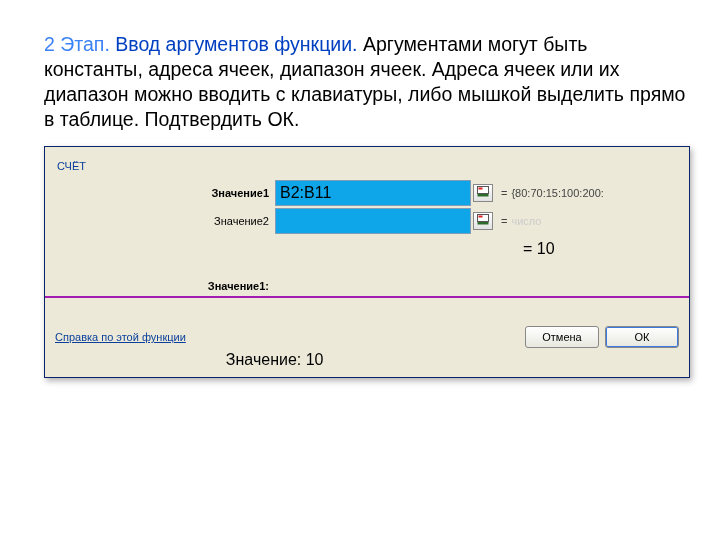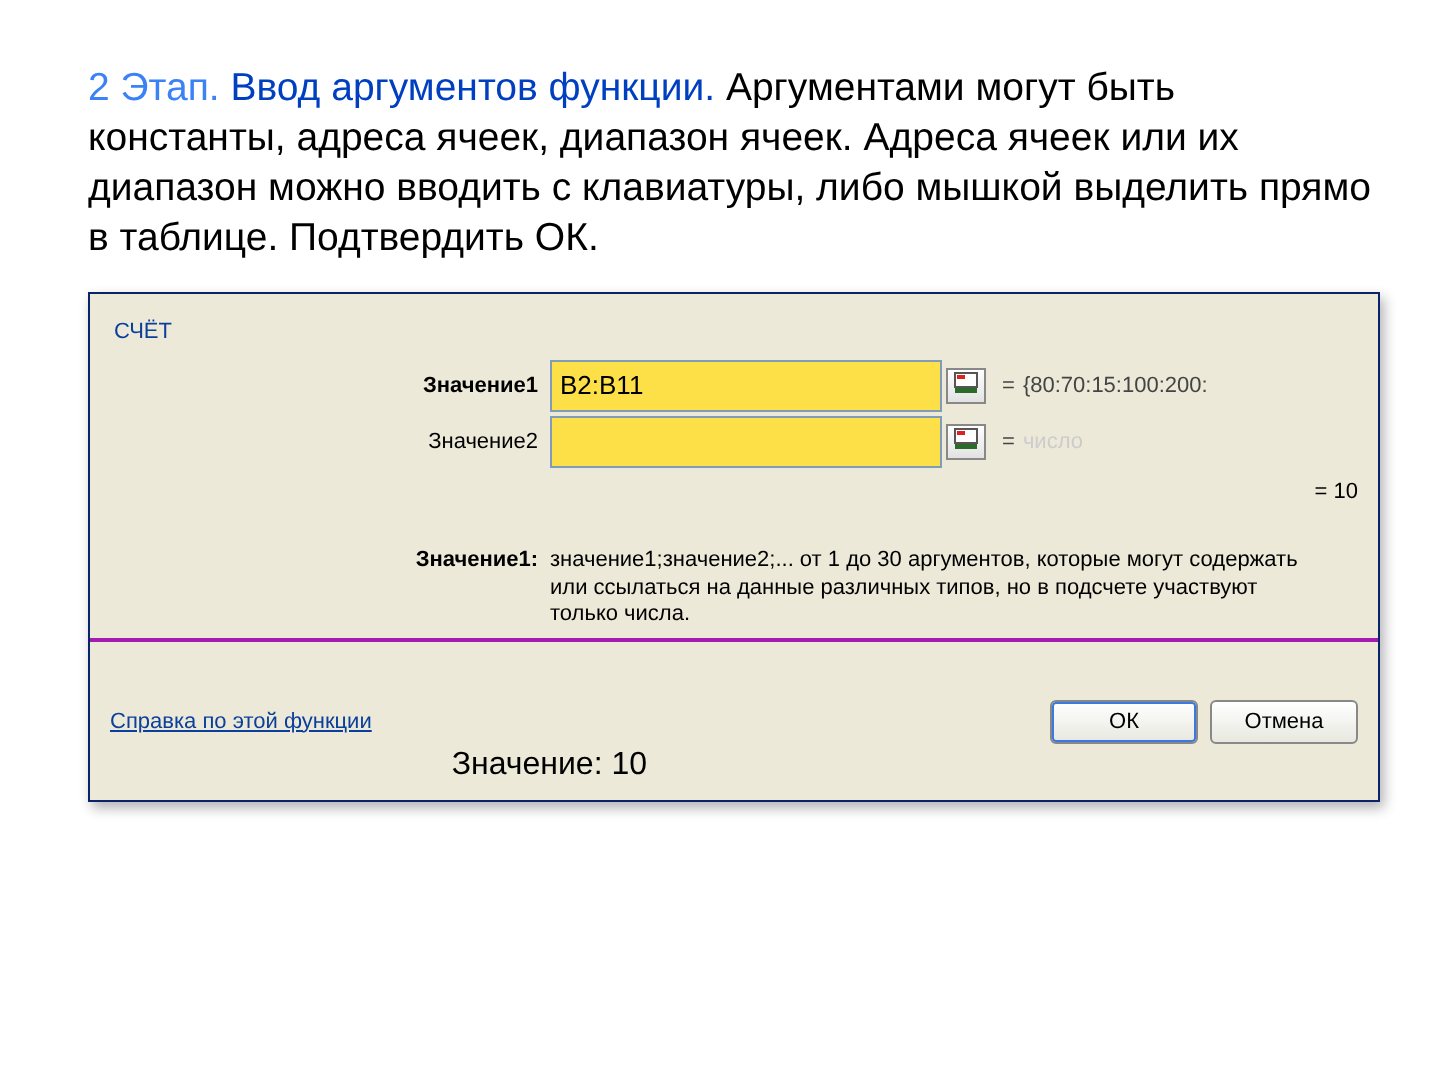--- a/index.html
+++ b/index.html
@@ -79,22 +79,22 @@
   }
   .arg-label.bold { font-weight: bold; }
   .arg-input-wrap {
     display: flex;
     align-items: center;
   }
   .arg-input {
     width: 196px;
     height: 26px;
     border: 1px solid #7f9db9;
-    background: #fde047;
-    font-size: 13px;
+    background: #0ea5e9;
+    font-size: 16px;
     padding: 0 4px;
     font-family: Tahoma, Arial, sans-serif;
   }
   .ref-btn {
     width: 20px;
     height: 18px;
     border: 1px solid #888;
     background: linear-gradient(to bottom,#fff,#e2e2e2);
     margin-left: 2px;
     display: flex;
@@ -105,23 +105,23 @@
   .arg-preview {
     margin-left: 8px;
     font-size: 11px;
     color: #444;
     display: flex;
     align-items: center;
     gap: 4px;
   }
   .arg-preview .ghost { color: #ccc; text-align: center; }
   .result-row {
-    text-align: right;
+    text-align: left;
     padding: 4px 0 0 468px;
-    font-size: 11px;
+    font-size: 16px;
   }
   .desc {
     margin-top: 10px;
     font-size: 11px;
   }
   .param-desc {
     margin-top: 22px;
     display: flex;
   }
   .param-desc-label {
@@ -225,27 +225,26 @@
         </div>
       </div>
 
       <div class="result-row">
         <span>=</span> <span>10</span>
       </div>
 
 
       <div class="param-desc">
         <div class="param-desc-label">Значение1:</div>
-        <div class="param-desc-text">значение1;значение2;... от 1 до 30 аргументов, которые могут содержать или ссылаться на данные различных типов, но в подсчете участвуют только числа.</div>
       </div>
     </div>
 
     <div class="dialog-footer">
       <span class="help-link">Справка по этой функции</span>
       <span class="footer-mid">
         <span>Значение:</span> <span>10</span>
       </span>
       <div class="footer-spacer"></div>
+      <button class="win-btn">Отмена</button>
       <button class="win-btn default">ОК</button>
-      <button class="win-btn">Отмена</button>
     </div>
   </div>
 </div>
 
 </body></html>

